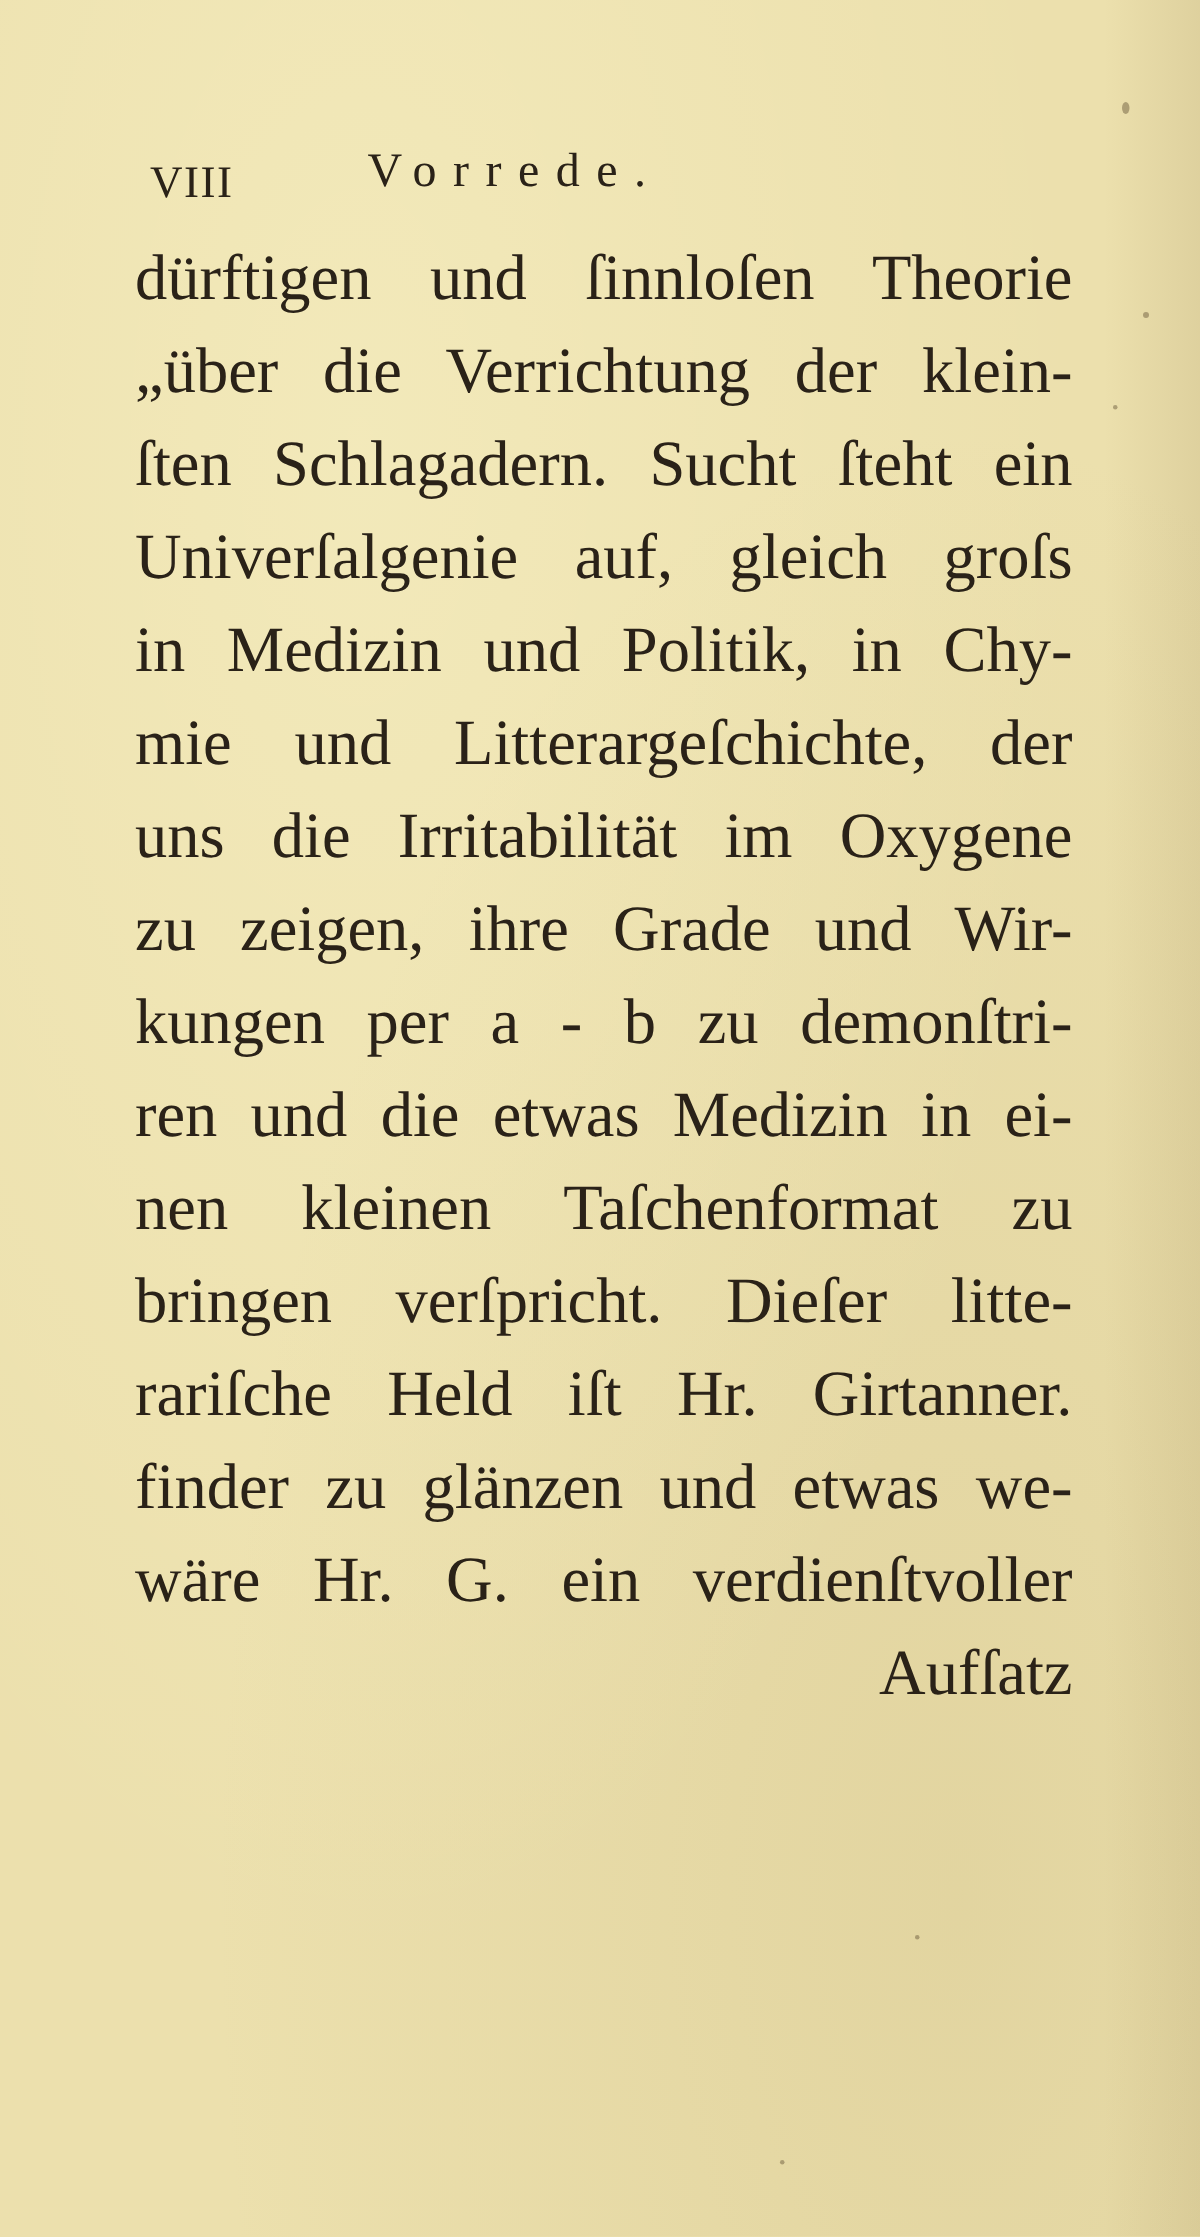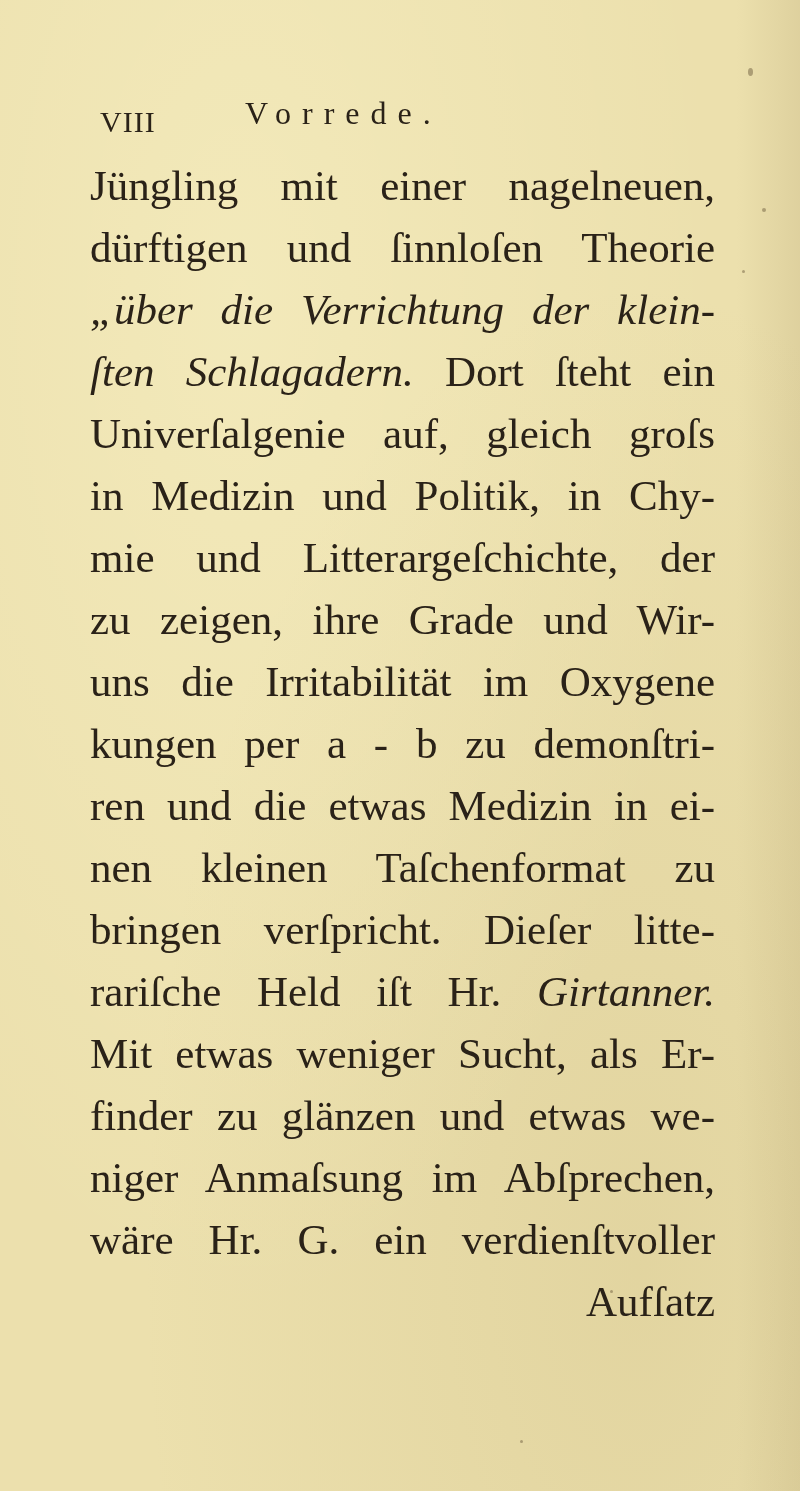--- a/index.html
+++ b/index.html
@@ -30,50 +30,47 @@
       position: absolute; left: 90px; top: 155px; width: 625px;
     }
     .line {
       height: 62px; line-height: 62px;
       font-size: 43px; white-space: nowrap;
       text-align: justify; text-align-last: justify;
     }
     .line.last {
       text-align: center; text-align-last: right;
     }
-    .it { font-style: italic; }
+    .it { }
     .speck { position: absolute; background: #7a6a48; border-radius: 50%; opacity: 0.55; }
   </style>
 </head>
 <body>
 
 <div class="page">
   <div class="header">
     <span class="page-number">VIII</span>
     <span class="running-title">Vorrede.</span>
   </div>
 
   <div class="body-text" id="body-text">
-      <div class="line"><span>Jüngling mit einer nagelneuen,</span></div>
       <div class="line"><span>dürftigen und ſinnloſen Theorie</span></div>
       <div class="line"><span class="it">„über die Verrichtung der klein-</span></div>
-      <div class="line"><span class="it">ſten Schlagadern.</span><span> Dort ſteht ein</span></div>
+      <div class="line"><span class="it">ſten Schlagadern.</span><span> Sucht ſteht ein</span></div>
       <div class="line"><span>Univerſalgenie auf, gleich groſs</span></div>
       <div class="line"><span>in Medizin und Politik, in Chy-</span></div>
       <div class="line"><span>mie und Litterargeſchichte, der</span></div>
+      <div class="line"><span>uns die Irritabilität im Oxygene</span></div>
       <div class="line"><span>zu zeigen, ihre Grade und Wir-</span></div>
-      <div class="line"><span>uns die Irritabilität im Oxygene</span></div>
       <div class="line"><span>kungen per a - b zu demonſtri-</span></div>
       <div class="line"><span>ren und die etwas Medizin in ei-</span></div>
       <div class="line"><span>nen kleinen Taſchenformat zu</span></div>
       <div class="line"><span>bringen verſpricht. Dieſer litte-</span></div>
       <div class="line"><span>rariſche Held iſt Hr. </span><span class="it">Girtanner.</span></div>
-      <div class="line"><span>Mit etwas weniger Sucht, als Er-</span></div>
       <div class="line"><span>finder zu glänzen und etwas we-</span></div>
-      <div class="line"><span>niger Anmaſsung im Abſprechen,</span></div>
       <div class="line"><span>wäre Hr. G. ein verdienſtvoller</span></div>
       <div class="line last">Aufſatz</div>
     </div>
 
   <div class="speck" style="left:748px;top:68px;width:5px;height:8px;"></div>
   <div class="speck" style="left:762px;top:208px;width:4px;height:4px;"></div>
   <div class="speck" style="left:742px;top:270px;width:3px;height:3px;"></div>
   <div class="speck" style="left:610px;top:1290px;width:3px;height:3px;"></div>
   <div class="speck" style="left:520px;top:1440px;width:3px;height:3px;"></div>
 </div>

